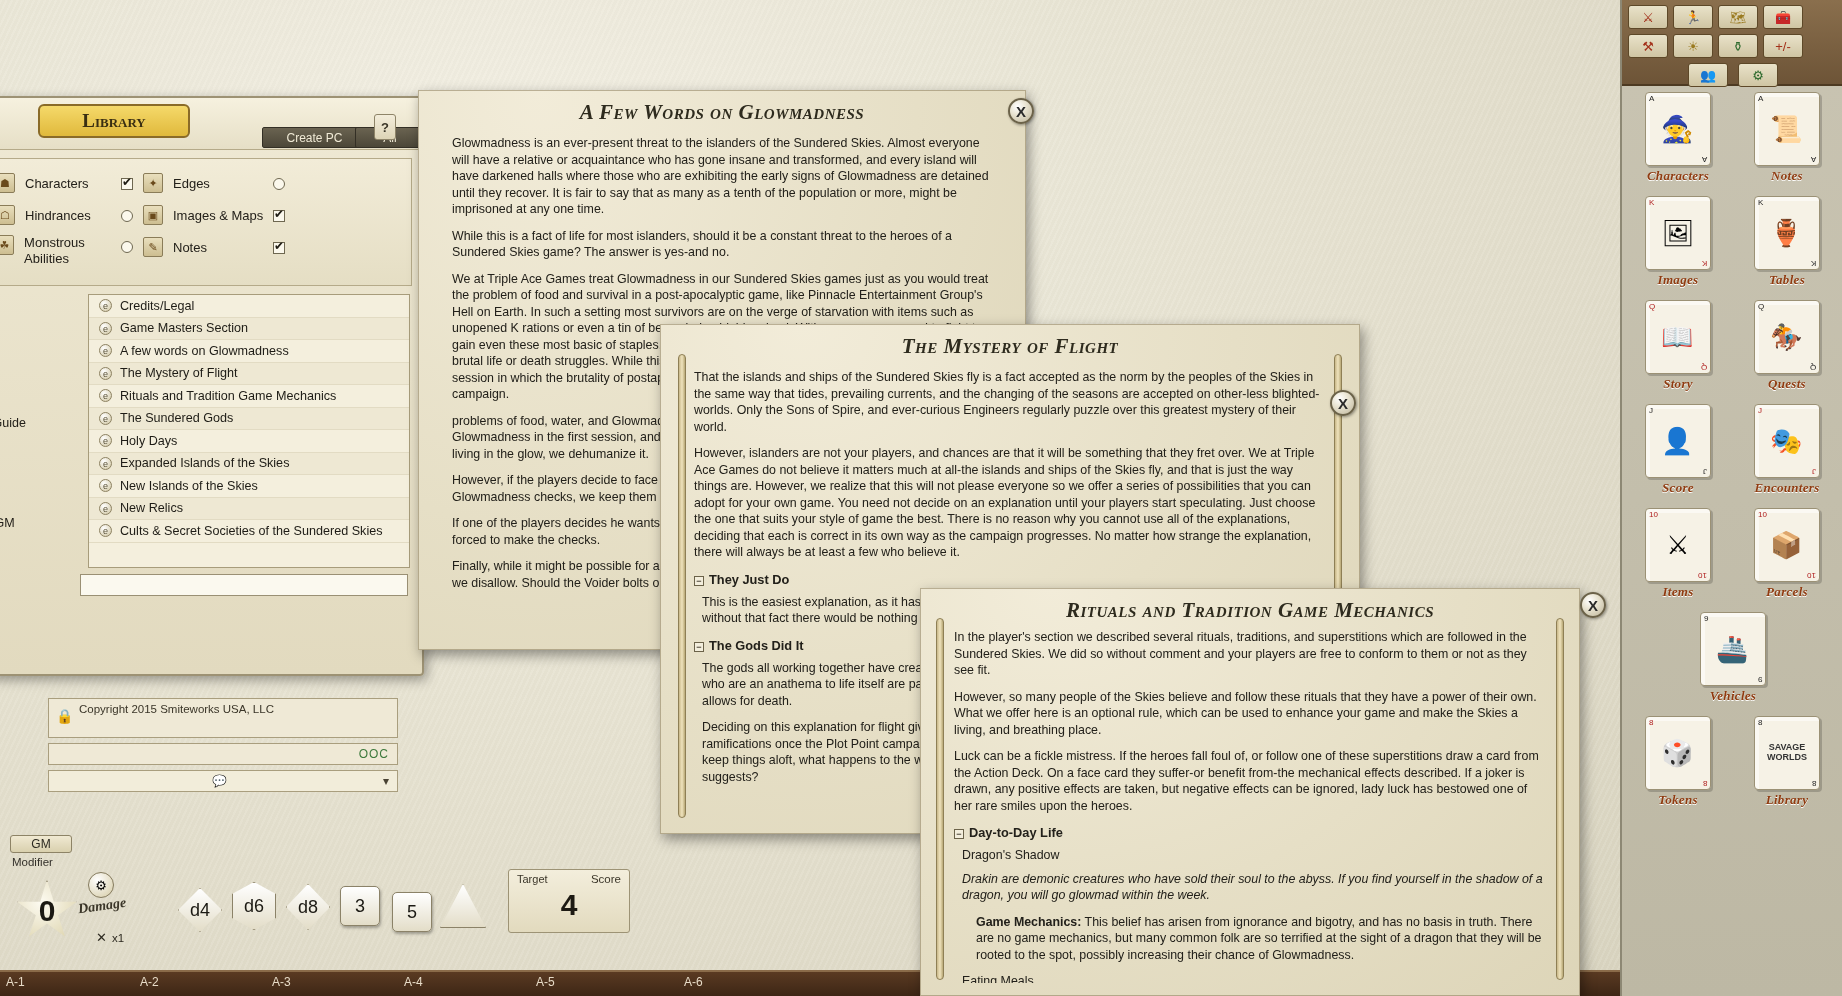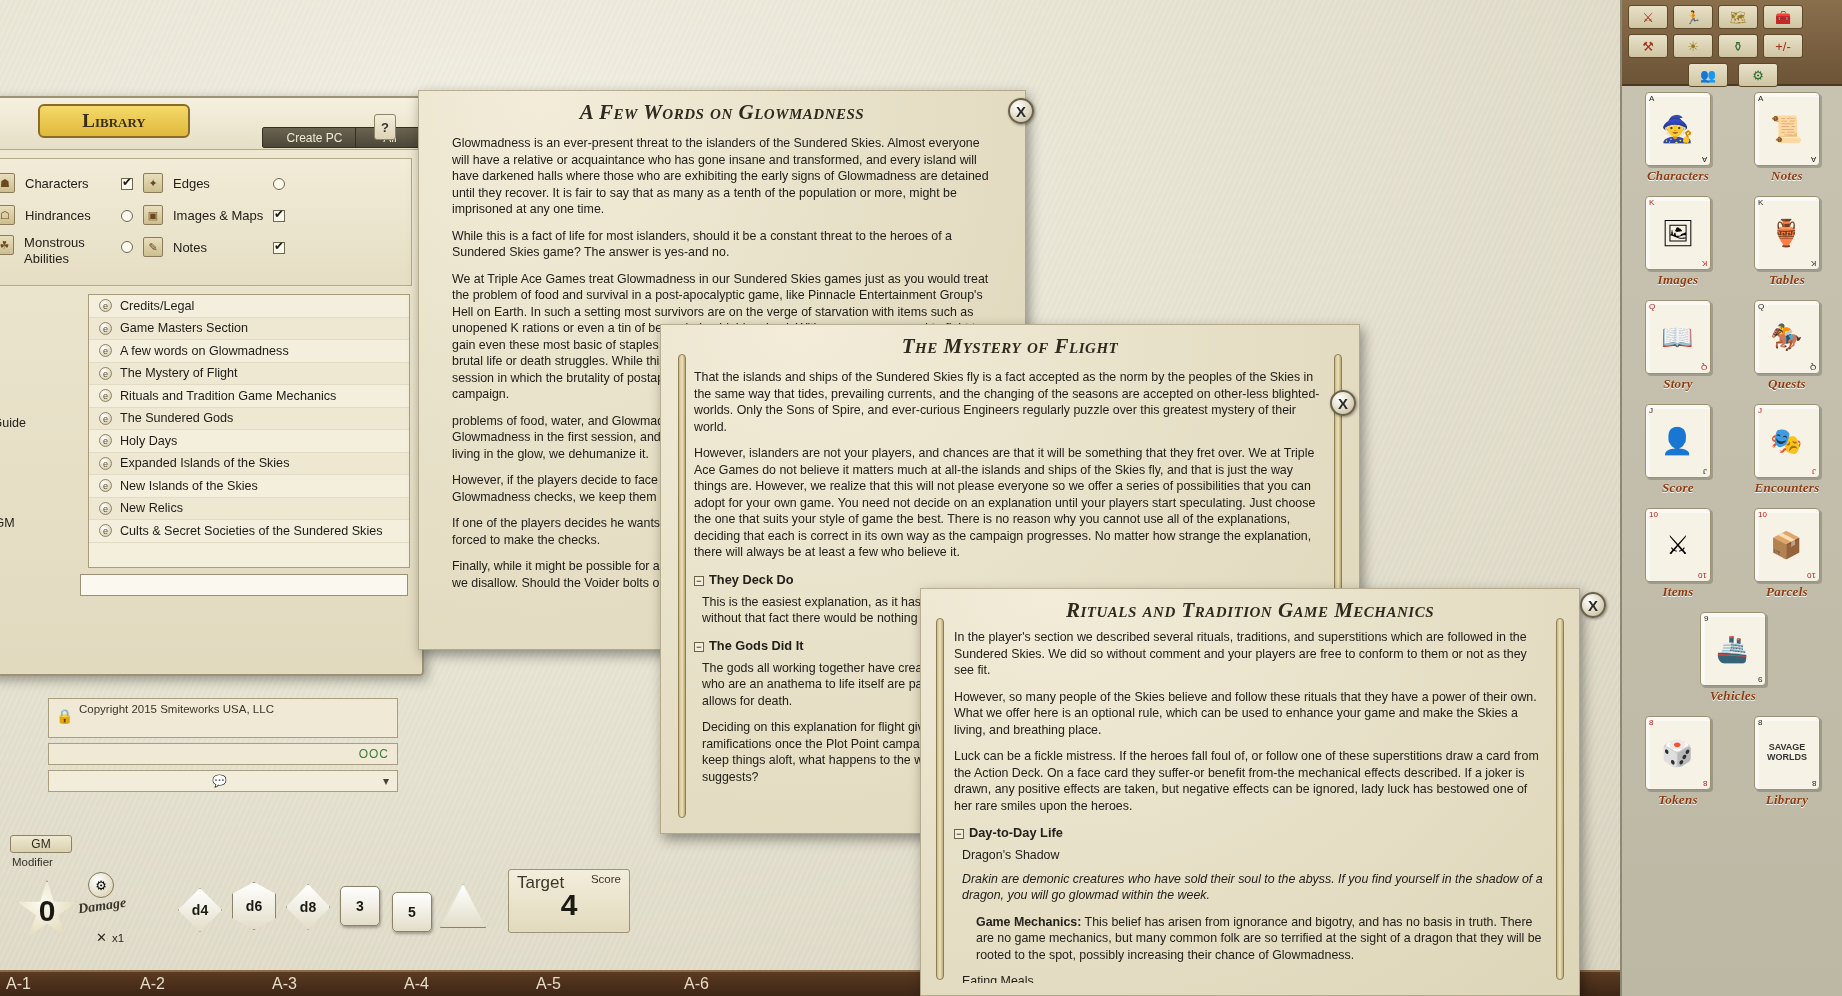--- a/index.html
+++ b/index.html
@@ -30,21 +30,21 @@
     opacity: .55;
     pointer-events: none;
   }
   .table-edge {
     position: absolute; left: 0; top: 970px; width: 1620px; height: 26px;
     background: linear-gradient(#5a3a22, #3d2615);
     border-top: 2px solid #8a6b49;
   }
   .ruler-labels {
     position: absolute; left: 0; top: 972px; width: 1620px; height: 24px;
-    color: #e8dcc8; font-size: 16px;
+    color: #e8dcc8; font-size: 12px;
   }
   .ruler-labels span {
     position: absolute; top: 3px;
   }
 
   
   .rail {
     position: absolute; left: 1620px; top: 0; width: 222px; height: 996px;
     background: linear-gradient(#c9c4b2, #bdb8a4);
     border-left: 2px solid #8d8874;
@@ -297,34 +297,34 @@
   }
   .star-num {
     position: absolute; left: 16px; top: 880px; width: 62px; height: 62px;
     display: flex; align-items: center; justify-content: center;
     font-size: 30px; font-weight: bold; color: #1b1913;
   }
   .die {
     position: absolute; background: linear-gradient(#ffffff, #e3ddc8);
     border: 1px solid #8b8268; color: #1b1913;
     display: flex; align-items: center; justify-content: center;
-    font-size: 14px; font-weight: bold;
+    font-size: 18px; font-weight: normal;
     box-shadow: 1px 2px 3px rgba(0,0,0,.3);
   }
   .die.d6 { border-radius: 5px; }
   .die.hex { clip-path: polygon(50% 0,100% 25%,100% 75%,50% 100%,0 75%,0 25%); }
   .die.tri { clip-path: polygon(50% 0, 100% 100%, 0 100%); }
   .die.dia { clip-path: polygon(50% 0, 100% 50%, 50% 100%, 0 50%); }
   .target-box {
     position: absolute; left: 508px; top: 869px; width: 122px; height: 64px;
     background: linear-gradient(#f3eedc, #e2dabe);
     border: 1px solid #9d9375; border-radius: 3px;
   }
   .target-box .tl {
-    position: absolute; left: 8px; top: 3px; font-size: 17px; color: #3b3629;
+    position: absolute; left: 8px; top: 3px; font-size: 11px; color: #3b3629;
   }
   .target-box .sl {
     position: absolute; right: 8px; top: 3px; font-size: 11.5px; color: #3b3629;
   }
   .target-box .tv {
     position: absolute; left: 0; right: 0; top: 18px;
     text-align: center; font-size: 30px; font-weight: bold; color: #1d1a13;
   }
   .damage-tag {
     position: absolute; left: 78px; top: 898px;
@@ -485,21 +485,21 @@
   <div class="close-x" style="left:1008px; top:98px;">X</div>
 
   <div class="win torn" style="left:660px; top:324px; width:700px; height:510px;">
     <div class="sidebar-rod" style="left:18px;"></div>
     <div class="sidebar-rod" style="right:18px;"></div>
     <div class="win-title">The Mystery of Flight</div>
     <div class="doc-body" style="height:450px;">
       <p>That the islands and ships of the Sundered Skies fly is a fact accepted as the norm by the peoples of the Skies in the same way that tides, prevailing currents, and the changing of the seasons are accepted on other-less blighted-worlds. Only the Sons of Spire, and ever-curious Engineers regularly puzzle over this greatest mystery of their world.</p>
       <p>However, islanders are not your players, and chances are that it will be something that they fret over. We at Triple Ace Games do not believe it matters much at all-the islands and ships of the Skies fly, and that is just the way things are. However, we realize that this will not please everyone so we offer a series of possibilities that you can adopt for your own game. You need not decide on an explanation until your players start speculating. Just choose the one that suits your style of game the best. There is no reason why you cannot use all of the explanations, deciding that each is correct in its own way as the campaign progresses. No matter how strange the explanation, there will always be at least a few who believe it.</p>
       <div class="hdr">
-        <span class="tw">−</span><span>They Deck Do</span>
+        <span class="tw">−</span><span>They Just Do</span>
       </div>
       <p style="padding-left:8px">This is the easiest explanation, as it has no impact on the setting at all. The Skies simply are, and because without that fact there would be nothing at all.</p>
       <div class="hdr">
         <span class="tw">−</span><span>The Gods Did It</span>
       </div>
       <p style="padding-left:8px">The gods all working together have created the Skies, and it is by their power that the islands fly. Even the gods who are an anathema to life itself are part of this cooperative effort, having an interest in allowing flight for it also allows for death.</p>
       <p style="padding-left:8px">Deciding on this explanation for flight gives the gods a greater impact upon the setting, and may have ramifications once the Plot Point campaign begins. If flight is maintained only through the effort of all the gods to keep things aloft, what happens to the world when they falter, as the occasional loss of a skyship-at least-suggests?</p>
     </div>
   </div>
   <div class="close-x" style="left:1330px; top:390px;">X</div>

